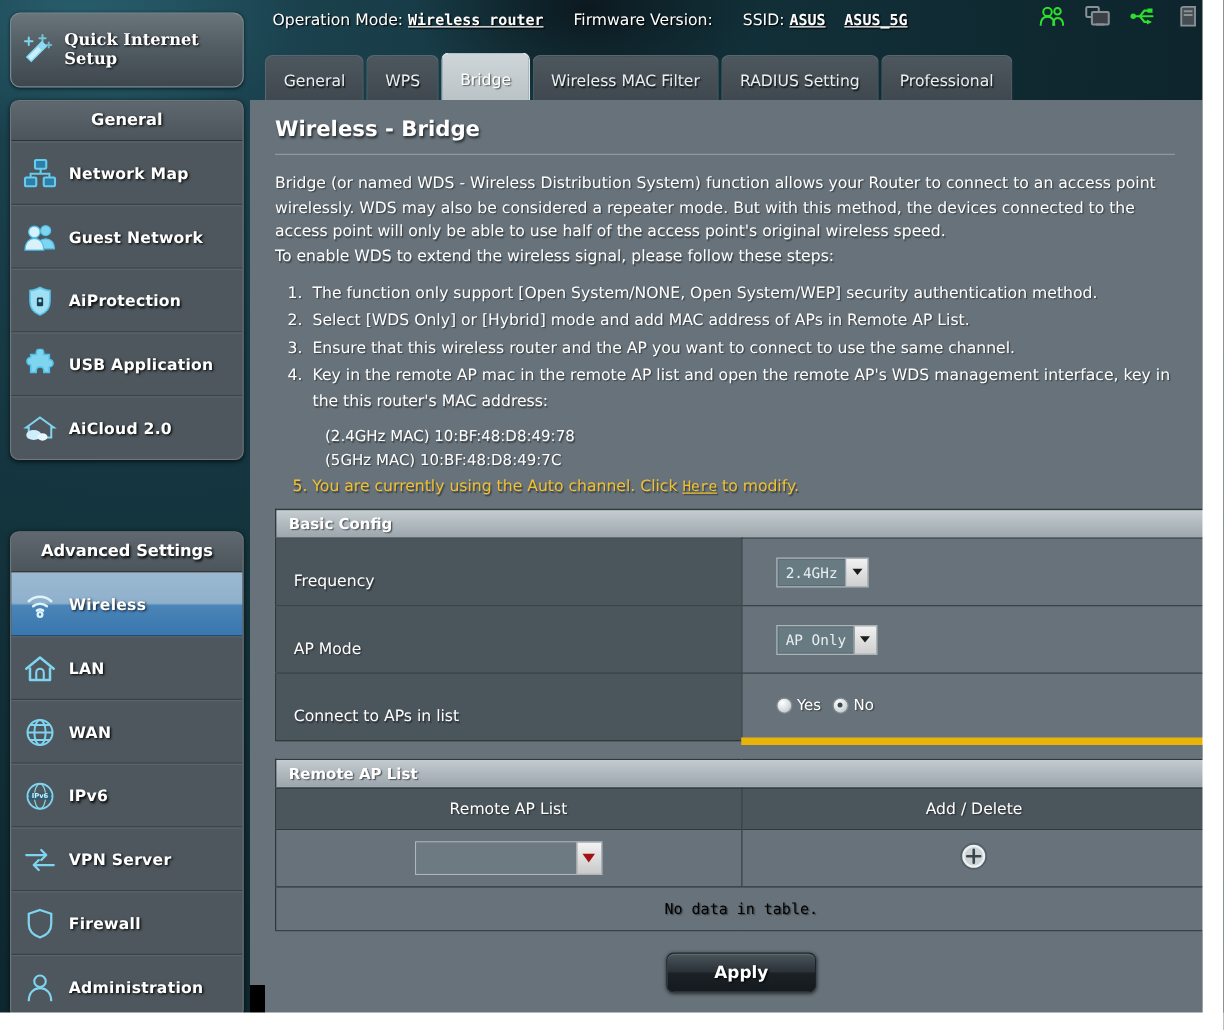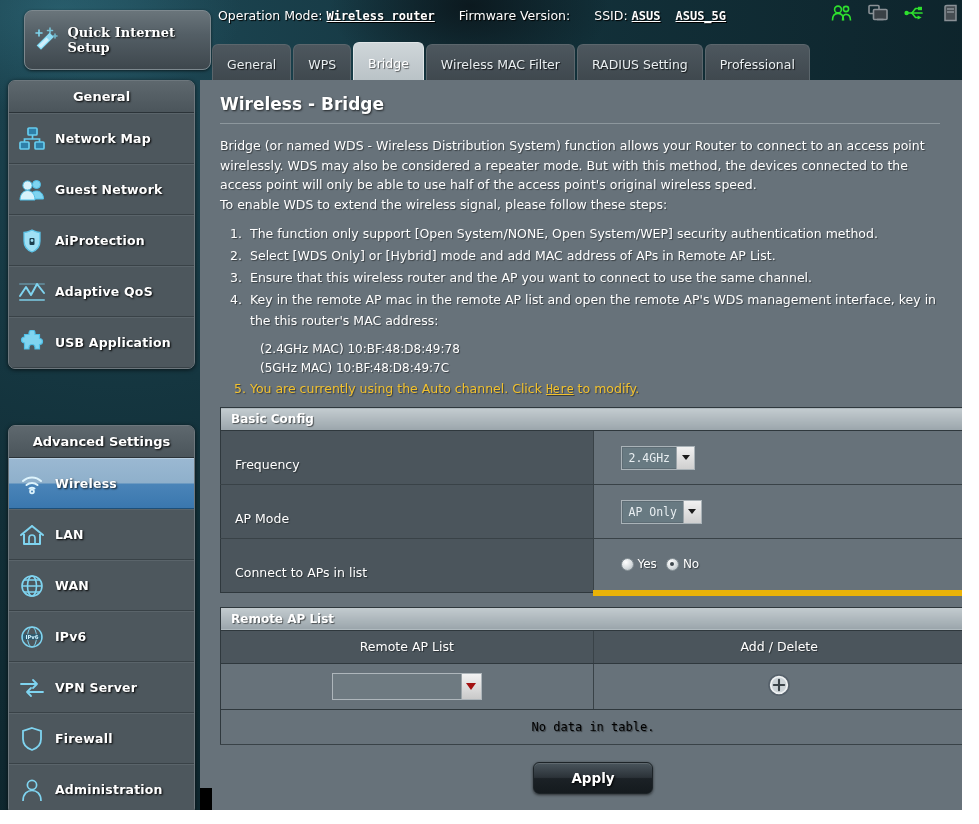--- a/index.html
+++ b/index.html
@@ -21,21 +21,21 @@
     content:"";position:absolute;left:0;top:0;width:979px;height:824px;
     background:
       radial-gradient(ellipse 260px 150px at 60px 10px, rgba(70,150,170,.30), rgba(0,0,0,0) 70%),
       radial-gradient(ellipse 200px 120px at 470px 6px, rgba(10,20,25,.85), rgba(0,0,0,0) 70%),
       radial-gradient(ellipse 320px 200px at 900px 780px, rgba(30,80,95,.25), rgba(0,0,0,0) 70%);
     pointer-events:none;z-index:0;
   }
   
   #sidebar{position:absolute;left:0;top:0;width:200px;height:824px;z-index:3;}
   .qis{
-    position:absolute;left:24px;top:10px;width:185px;height:58px;
+    position:absolute;left:8px;top:10px;width:185px;height:58px;
     border-radius:8px;
     background:linear-gradient(180deg,#6a757b 0%,#545f66 40%,#3e474d 100%);
     border:1px solid #7d888e;
     box-shadow:0 1px 3px rgba(0,0,0,.6);
     display:flex;align-items:center;
   }
   .qis .wand{width:46px;display:flex;align-items:center;justify-content:center;}
   .qis .txt{
     color:#ffffff;font-weight:bold;font-size:13px;line-height:15px;
     text-shadow:1px 1px 2px #000;
@@ -307,42 +307,40 @@
         <div class="ico">
           <svg width="26" height="26" viewBox="0 0 26 26">
             <path d="M13 2 C9 4 6 4.5 5 4.5 L5 13 C5 19 9 22.5 13 24 C17 22.5 21 19 21 13 L21 4.5 C20 4.5 17 4 13 2 Z" fill="#9fe0f5" stroke="#5cc4e8" stroke-width="1.3"></path>
             <rect x="10.5" y="10" width="5" height="7" rx="1" fill="#1a3c4c"></rect>
             <circle cx="13" cy="12.5" r="1.4" fill="#9fe0f5"></circle>
           </svg>
         </div>
         <div class="lbl">AiProtection</div>
       </div>
 
-      <div class="nav-item">
-        <div class="ico">
-          <svg width="28" height="24" viewBox="0 0 28 24">
-            <g stroke="#7fd4f0" stroke-width="2" fill="none" stroke-linecap="round" stroke-linejoin="round">
-              <path d="M2 16 L8 7 L13 15 L19 4 L26 13"></path>
-              <path d="M2 20 L26 20" opacity=".7"></path>
-              <path d="M2 4 L26 4" opacity=".35"></path>
-            </g>
-          </svg>
-        </div>
-        <div class="lbl">Adaptive QoS</div>
-      </div>
 
       <div class="nav-item">
         <div class="ico">
           <svg width="26" height="26" viewBox="0 0 26 26">
             <path d="M10 3 a3 3 0 0 1 6 0 v1.5 h4.5 v4 a3 3 0 0 1 0 6 v4.5 h-4.5 v-1.5 a3 3 0 0 0-6 0 v1.5 H5.5 V13 a3 3 0 0 1 0-6 V4.5 H10 Z" fill="#7fd4f0" stroke="#4fc0e8" stroke-width="1.2"></path>
           </svg>
         </div>
         <div class="lbl">USB Application</div>
       </div>
 
+      <div class="nav-item" style="border-bottom:none;">
+        <div class="ico">
+          <svg width="28" height="24" viewBox="0 0 28 24">
+            <path d="M14 3 L25 11 L23 11 L23 19 L5 19 L5 11 L3 11 Z" fill="none" stroke="#7fd4f0" stroke-width="1.6"></path>
+            <ellipse cx="9" cy="17" rx="6" ry="4" fill="#cdeefb"></ellipse>
+            <ellipse cx="16" cy="18.5" rx="4" ry="3" fill="#e8f7fd"></ellipse>
+          </svg>
+        </div>
+        <div class="lbl">AiCloud 2.0</div>
+      </div>
     </div>
 
     <div class="panel" style="top:425px;">
       <div class="panel-head">Advanced Settings</div>
 
       <div class="nav-item active">
         <div class="ico">
           <svg width="28" height="24" viewBox="0 0 28 24">
             <g fill="none" stroke="#ddf3fc" stroke-width="2" stroke-linecap="round">
               <path d="M5 9 A13 13 0 0 1 23 9"></path>

